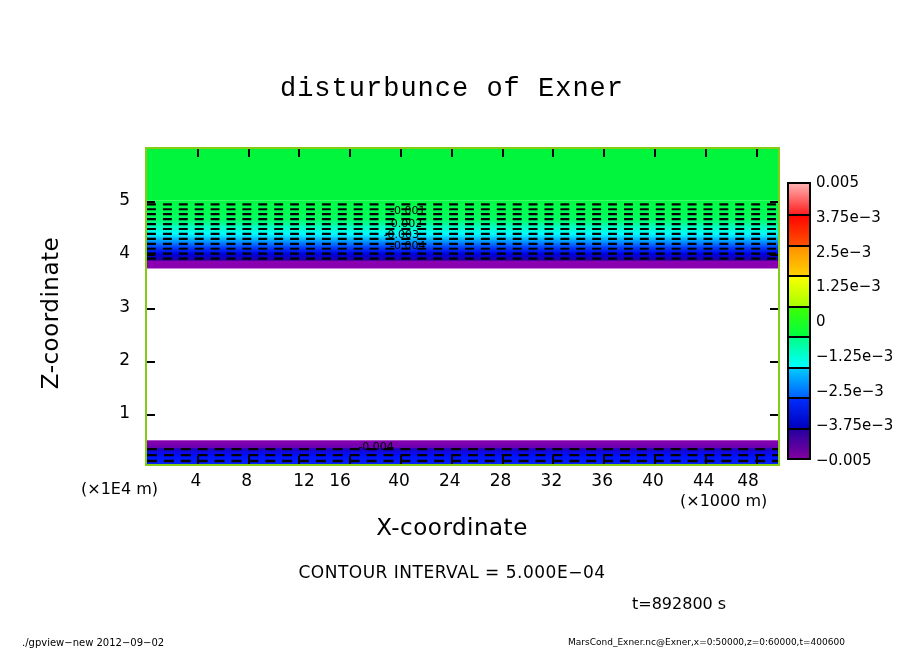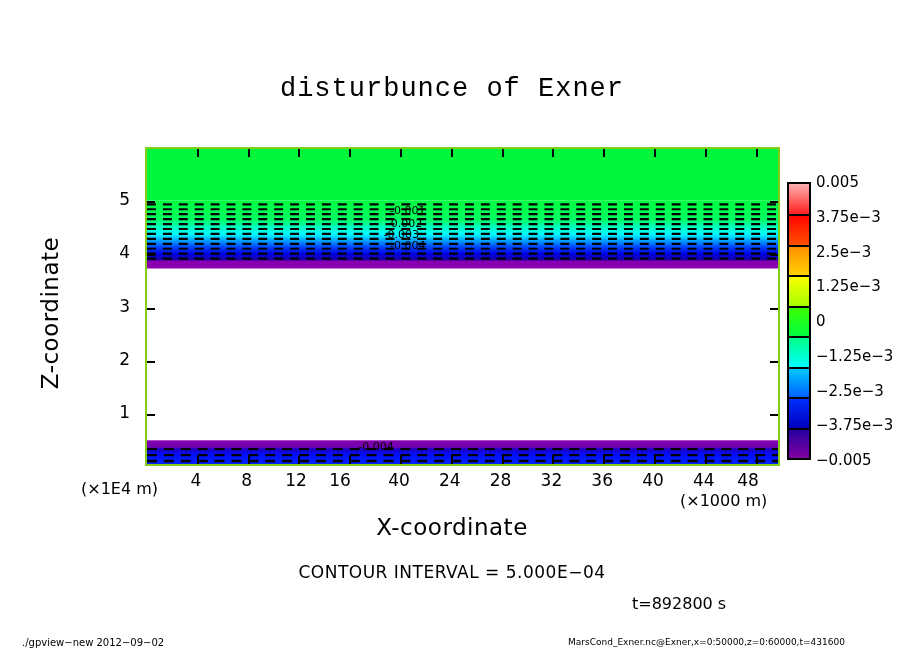--- a/index.html
+++ b/index.html
@@ -182,21 +182,21 @@
       <div class="tick-y" style="top: 105.333px;"></div>
       <div class="tick-y right" style="top: 105.333px;"></div>
       <div class="tick-y" style="top: 52.1667px;"></div>
       <div class="tick-y right" style="top: 52.1667px;"></div>
     </div>
 </div>
 
 <div id="xlabel-host">
     <div class="xlab abs" style="left: 175.8px;">4</div>
     <div class="xlab abs" style="left: 226.6px;">8</div>
-    <div class="xlab abs" style="left: 276px; text-align: center;">12</div>
+    <div class="xlab abs" style="left: 284px; text-align: center;">12</div>
     <div class="xlab abs" style="left: 320px;">16</div>
     <div class="xlab abs" style="left: 379px;">40</div>
     <div class="xlab abs" style="left: 429.8px;">24</div>
     <div class="xlab abs" style="left: 480.6px;">28</div>
     <div class="xlab abs" style="left: 531.4px;">32</div>
     <div class="xlab abs" style="left: 582.2px;">36</div>
     <div class="xlab abs" style="left: 633px;">40</div>
     <div class="xlab abs" style="left: 683.8px;">44</div>
     <div class="xlab abs" style="left: 728px;">48</div>
   </div>
@@ -248,13 +248,13 @@
     <div class="cb-tick-label abs" style="top: 312px;">0</div>
     <div class="cb-tick-label abs" style="top: 346.75px;">−1.25e−3</div>
     <div class="cb-tick-label abs" style="top: 381.5px;">−2.5e−3</div>
     <div class="cb-tick-label abs" style="top: 416.25px;">−3.75e−3</div>
     <div class="cb-tick-label abs" style="top: 451px;">−0.005</div>
   </div>
 
 <div class="abs" id="contour-interval">CONTOUR INTERVAL = 5.000E−04</div>
 <div class="abs" id="time-label">t=892800 s</div>
 <div class="abs" id="footer-left">./gpview−new  2012−09−02</div>
-<div class="abs" id="footer-right">MarsCond_Exner.nc@Exner,x=0:50000,z=0:60000,t=431600</div>
+<div class="abs" id="footer-right">MarsCond_Exner.nc@Exner,x=0:50000,z=0:60000,t=400600</div>
 
 </body></html>

